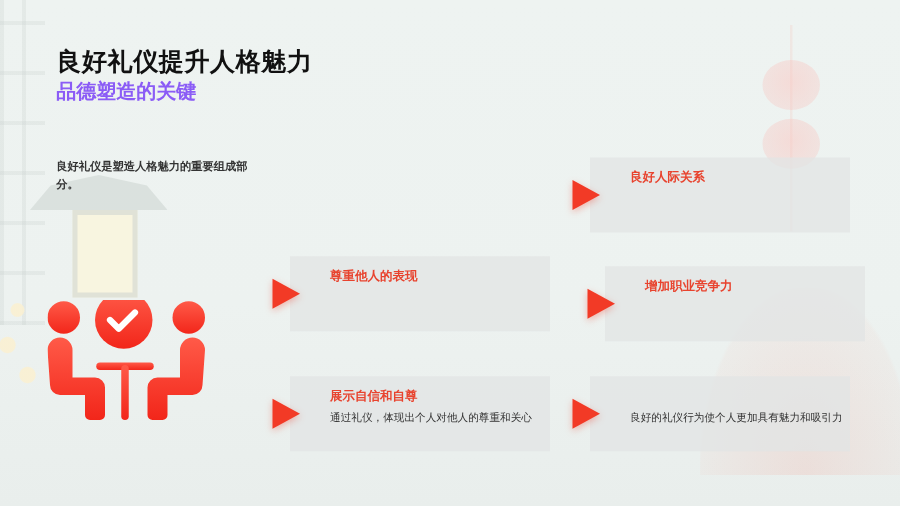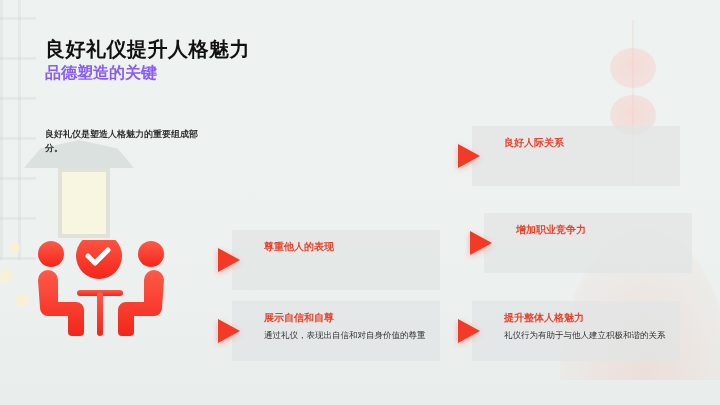--- a/index.html
+++ b/index.html
@@ -109,33 +109,32 @@
   <rect x="59" y="52" width="6" height="44" rx="3" fill="url(#rg)"></rect>
   <path d="M0 40 a10 10 0 0 1 20 0 v22 h18 a8 8 0 0 1 8 8 v22 a4 4 0 0 1 -4 4 h-8 a4 4 0 0 1 -4 -4 v-16 h-20 a8 8 0 0 1 -8 -8 z" fill="url(#rg)"></path>
   <path d="M126 40 a10 10 0 0 0 -20 0 v22 h-18 a8 8 0 0 0 -8 8 v22 a4 4 0 0 0 4 4 h8 a4 4 0 0 0 4 -4 v-16 h20 a8 8 0 0 0 8 -8 z" fill="url(#rg)"></path>
 </svg>
 
 <div class="card" style="left:472px; top:126px;">
   <div class="arrow"></div>
   <div class="ctitle">良好人际关系</div>
 </div>
 
-<div class="card" style="left:232px; top:230px;">
+<div class="card" style="left:232px; top:205px;">
   <div class="arrow"></div>
   <div class="ctitle">尊重他人的表现</div>
 </div>
 
 <div class="card" style="left:484px; top:213px;font-family:Liberation Serif, serif;">
   <div class="arrow"></div>
   <div class="ctitle">增加职业竞争力</div>
 </div>
 
 <div class="card" style="left:232px; top:301px;">
   <div class="arrow"></div>
   <div class="ctitle">展示自信和自尊</div>
-  <div class="cdesc">通过礼仪，表现出自信和对自身价值的尊重</div>
+  <div class="cdesc">通过礼仪，体现出个人对他人的尊重和关心</div>
 </div>
 
 <div class="card" style="left:472px; top:301px;">
   <div class="arrow"></div>
-  <div class="ctitle">提升整体人格魅力</div>
-  <div class="cdesc">礼仪行为有助于与他人建立积极和谐的关系</div>
+  <div class="cdesc">良好的礼仪行为使个人更加具有魅力和吸引力</div>
 </div>
 
 </body></html>

